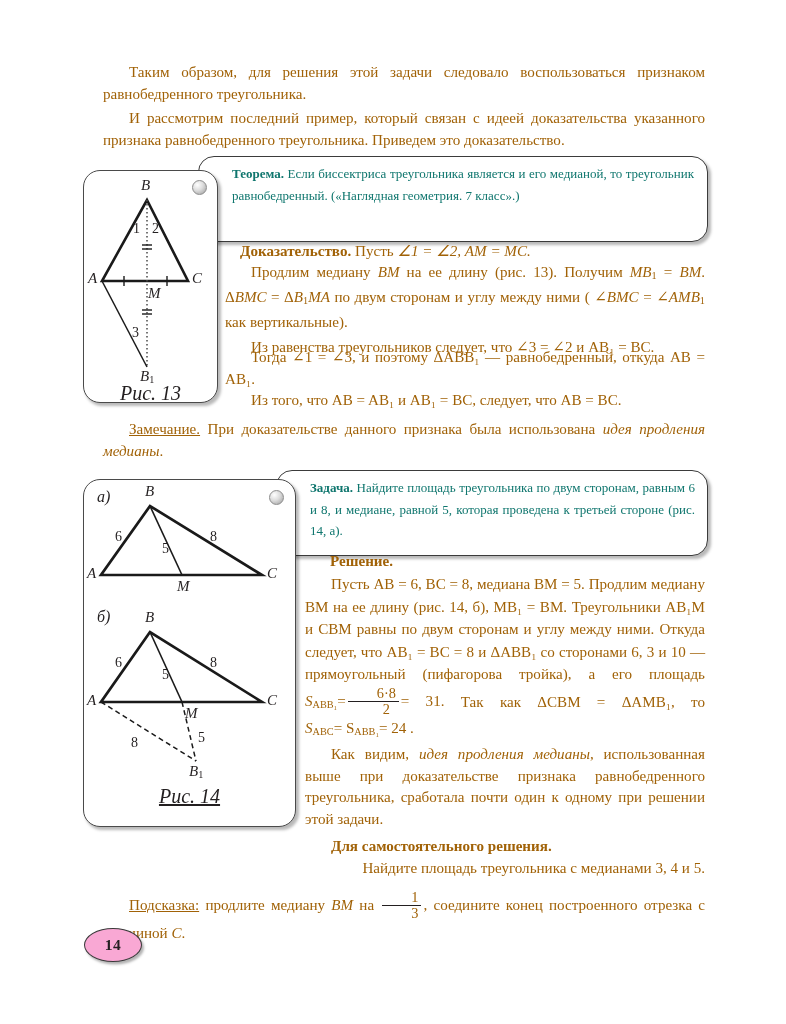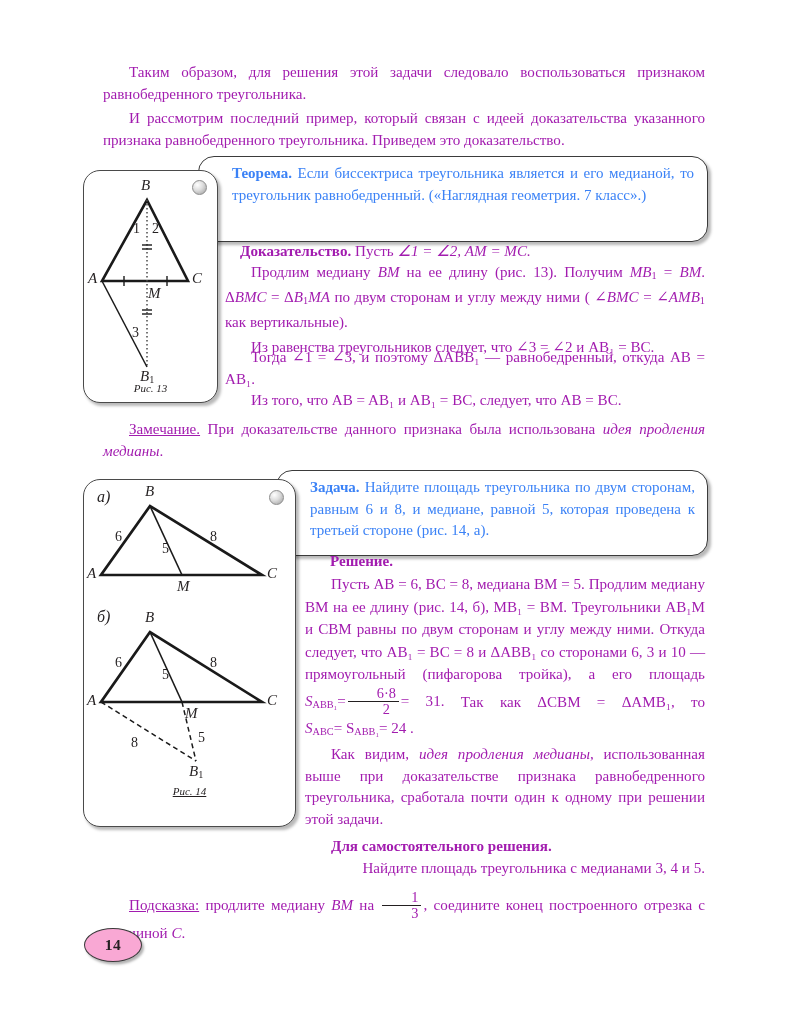--- a/index.html
+++ b/index.html
@@ -18,21 +18,21 @@
     left: 0; top: 0;
     width: 786px; height: 1024px;
   }
   
   .para {
     position: absolute;
     font-size: 15.1px;
     line-height: 21.5px;
     text-align: justify;
     text-justify: inter-word;
-    color: #a21caf;
+    color: #a16207;
   }
   .indent { text-indent: 26px; }
   i, .it { font-style: italic; }
   b, .bold { font-weight: bold; }
   .ul { text-decoration: underline; }
   .math { font-style: italic; font-family: "Liberation Serif", serif; }
   sub {
     font-size: 0.68em;
     vertical-align: -0.22em;
     font-style: normal;
@@ -43,24 +43,24 @@
   .callout {
     position: absolute;
     border: 1.3px solid #3b3b3b;
     border-radius: 16px;
     background: #ffffff;
     box-sizing: border-box;
     box-shadow: 2.5px 3px 3px rgba(0,0,0,0.28);
   }
   .callout-text {
     position: absolute;
-    font-size: 15px;
+    font-size: 13px;
     line-height: 21.6px;
     text-align: justify;
-    color: #3b82f6;
+    color: #0f766e;
   }
 
   
   .figbox {
     position: absolute;
     border: 1.3px solid #4a4a4a;
     border-radius: 17px;
     background: #ffffff;
     box-sizing: border-box;
     box-shadow: 2.5px 3px 3px rgba(0,0,0,0.28);
@@ -69,21 +69,21 @@
   .bead {
     position: absolute;
     width: 13px; height: 13px;
     border-radius: 50%;
     background: radial-gradient(circle at 34% 30%, #ffffff 0%, #dcdcdc 45%, #9a9a9a 100%);
     border: 1px solid #8d8d8d;
   }
   .figcap {
     position: absolute;
     font-style: italic;
-    font-size: 11px;
+    font-size: 20px;
     width: 100%;
     text-align: center;
     left: 0;
   }
   .fig-svg { position: absolute; left: 0; top: 0; }
   .lbl {
     position: absolute;
     font-style: italic;
     font-size: 15px;
     color: #231f20;

